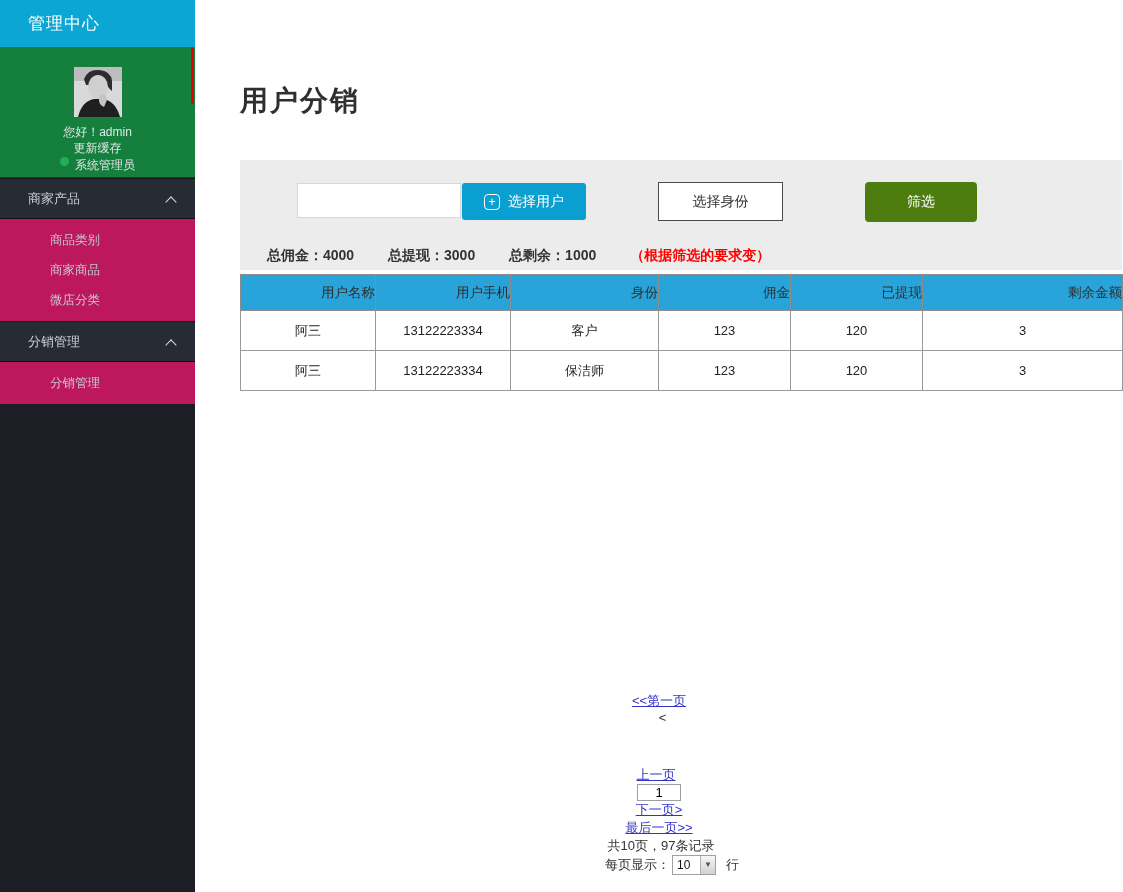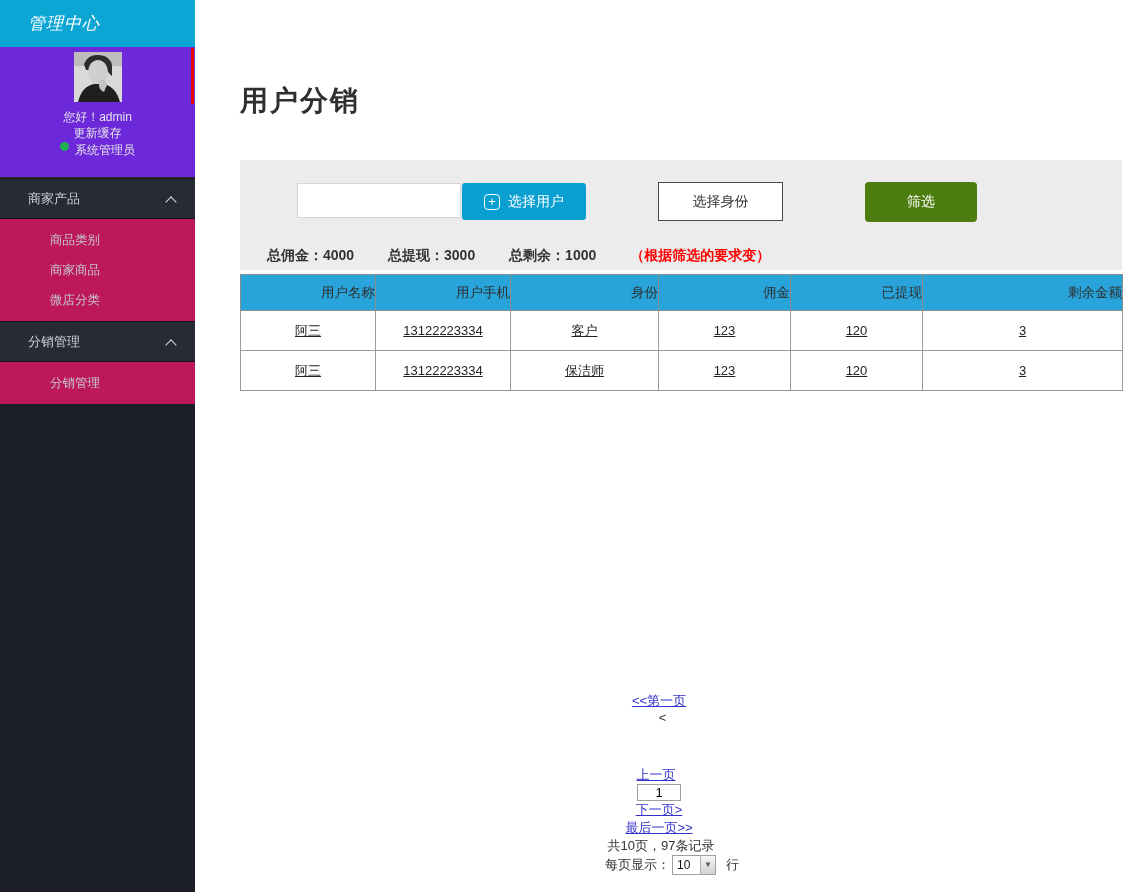--- a/index.html
+++ b/index.html
@@ -2,23 +2,23 @@
 <html><head>
 <meta charset="utf-8">
 <style>
   * { margin:0; padding:0; box-sizing:border-box; }
   html,body { background:#fff; }
   body { font-family:"Liberation Sans","DejaVu Sans",sans-serif; }
   #app { position:relative; width:1123px; height:892px; background:#fff; overflow:hidden; }
 
   
   .sidebar { position:absolute; left:0; top:0; width:195px; height:892px; background:#1b1e24; }
-  .sb-header { height:47px; background:#0ca6d4; color:#fff; font-size:17px; line-height:47px; padding-left:28px; letter-spacing:1px;font-style:italic; }
+  .sb-header { height:47px; background:#0ca6d4; color:#fff; font-size:17px; line-height:47px; padding-left:28px; letter-spacing:1px; }
   .sb-scroll-thumb { position:absolute; right:1px; top:48px; width:3px; height:56px; background:#e60000; }
-  .user-panel { background:#6d28d9; height:131px; border-bottom:1px solid #2b303a; text-align:center; padding-top:5px; }
+  .user-panel { background:#15803d; height:131px; border-bottom:1px solid #2b303a; text-align:center; padding-top:20px; }
   .avatar { width:48px; height:50px; margin:0 auto 7px auto; display:block; }
   .user-panel .line { color:#e2e4e8; font-size:12px; line-height:16px; }
   .role-row { display:flex; align-items:flex-start; justify-content:center; gap:6px; margin-top:1px; }
   .green-dot { width:9px; height:9px; border-radius:50%; background:#21b052; display:inline-block; }
 
   .menu-parent { position:relative; height:40px; line-height:40px; padding-left:28px; background:#272b34; color:#ccd0d6; font-size:13px; border-top:1px solid #14161a; cursor:pointer; }
   .chevron-up { position:absolute; right:20px; top:19px; width:8px; height:8px; border-top:1.5px solid #d8dbdf; border-right:1.5px solid #d8dbdf; transform:rotate(-45deg); }
   .submenu { background:#be185d; padding:6px 0; border-top:1px solid #101216; }
   .submenu-item { height:30px; line-height:30px; padding-left:50px; color:#c3c7cd; font-size:12.5px; cursor:pointer; }
 
@@ -34,21 +34,21 @@
   .btn-select-identity { position:absolute; left:418px; top:22px; width:125px; height:39px; background:#fff; border:1px solid #4a4a4a; color:#333; }
   .btn-filter { position:absolute; left:625px; top:22px; width:112px; height:40px; background:#4d7c0f; color:#fff; border-radius:4px; }
 
   .stats-row { position:absolute; left:27px; top:87px; font-size:14px; font-weight:bold; color:#333; }
   .stats-row span { margin-right:30px; }
   .stats-note { color:#ff0000; }
 
   .data-table { position:absolute; left:45px; top:274px; width:882px; border-collapse:collapse; table-layout:fixed; }
   .data-table th { height:36px; background:#29a4da; color:#2e2e2e; font-size:13.5px; font-weight:normal; text-align:right; border:1px solid #8c8c8c; border-left:1px solid #dff0f9; }
   .data-table th:first-child { border-left:1px solid #8c8c8c; }
-  .data-table td { height:40px; background:#fff; color:#222; font-size:13px; text-align:center; border:1px solid #9a9a9a;text-decoration:underline; }
+  .data-table td { height:40px; background:#fff; color:#222; font-size:13px; text-align:center; border:1px solid #9a9a9a; }
 
   
   .pagination { position:absolute; left:0; top:768px; width:928px; height:30px; display:flex; align-items:center; justify-content:center; font-size:13px; color:#333;flex-direction:column; }
   .pg-link { color:#3333cc; text-decoration:underline; cursor:pointer; margin:0 7px; }
   .pg-prefix { color:#333; margin-left:7px; }
   .pg-prefix + .pg-link { margin-left:1px;margin-top:41px; }
   .page-input { width:44px; height:23px; border:1px solid #9e9e9e; text-align:center; font-size:13px; margin:0 7px; outline:none; }
   .pg-summary { margin-left:4px; }
   .per-page { display:flex; align-items:center; margin-left:26px; }
   .select-box { display:inline-flex; width:44px; height:20px; border:1px solid #a0a0a0; background:#fff; margin:0 2px; cursor:pointer; }

